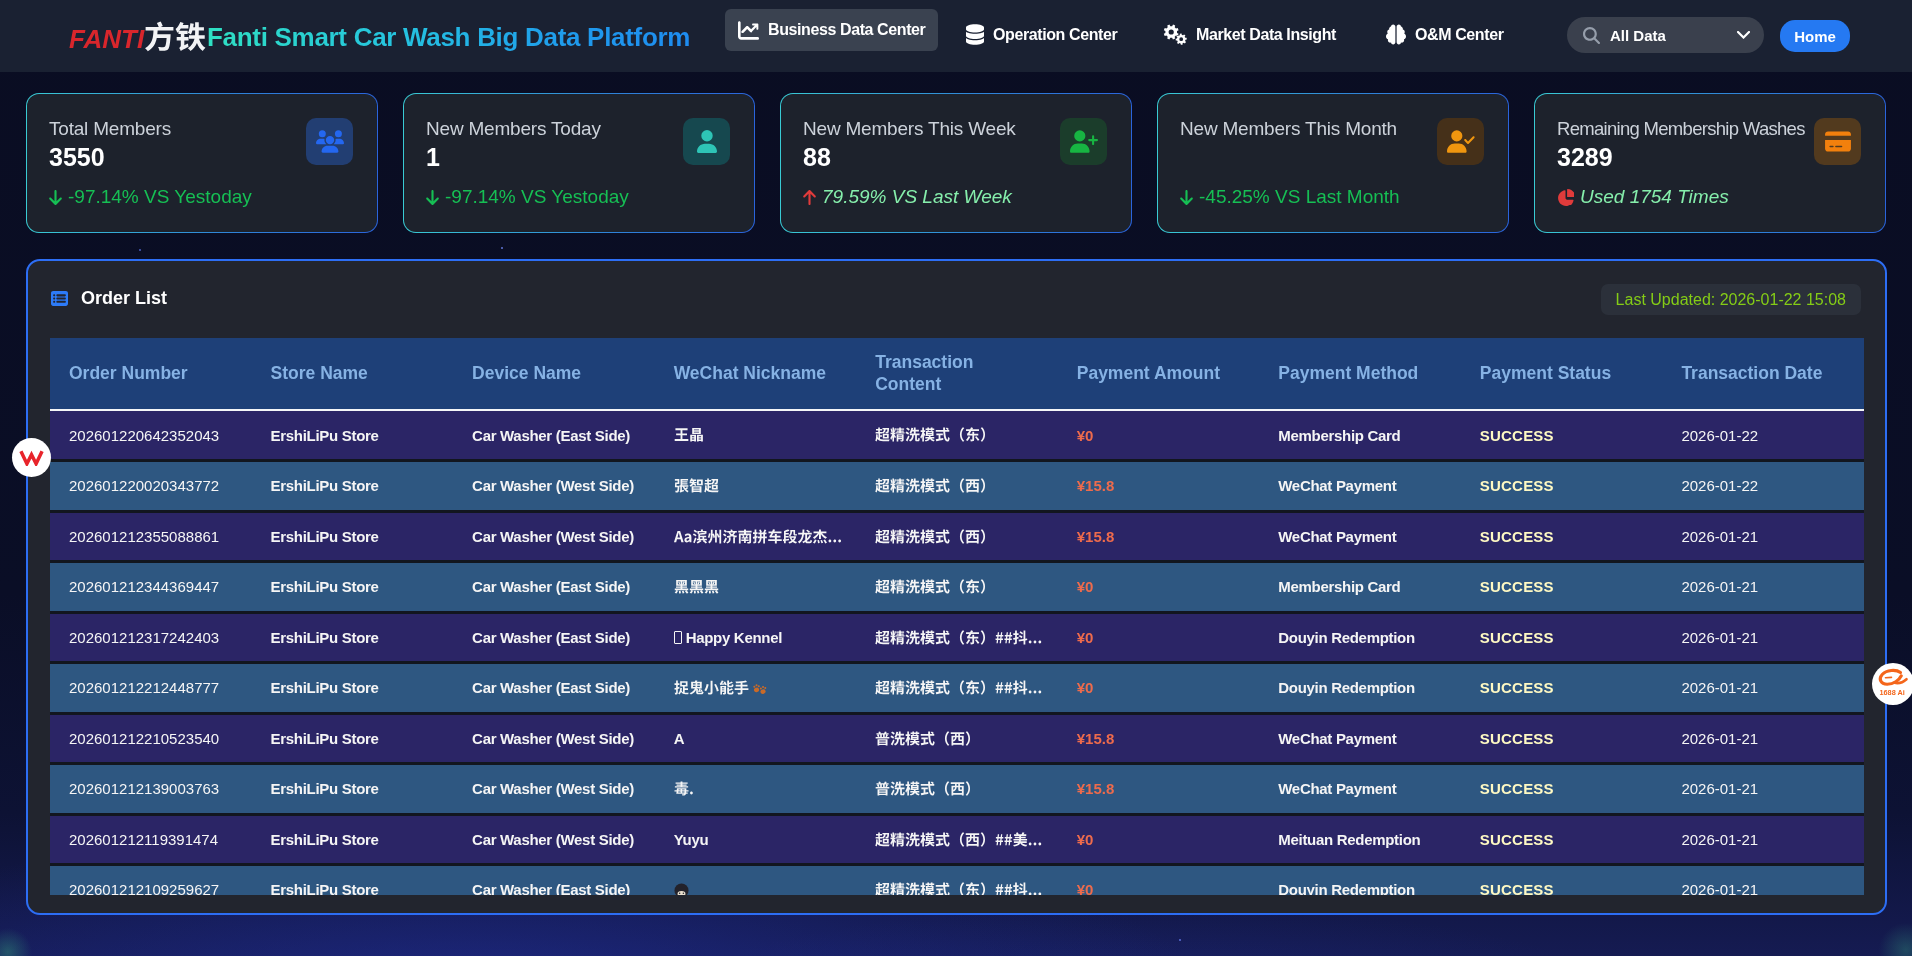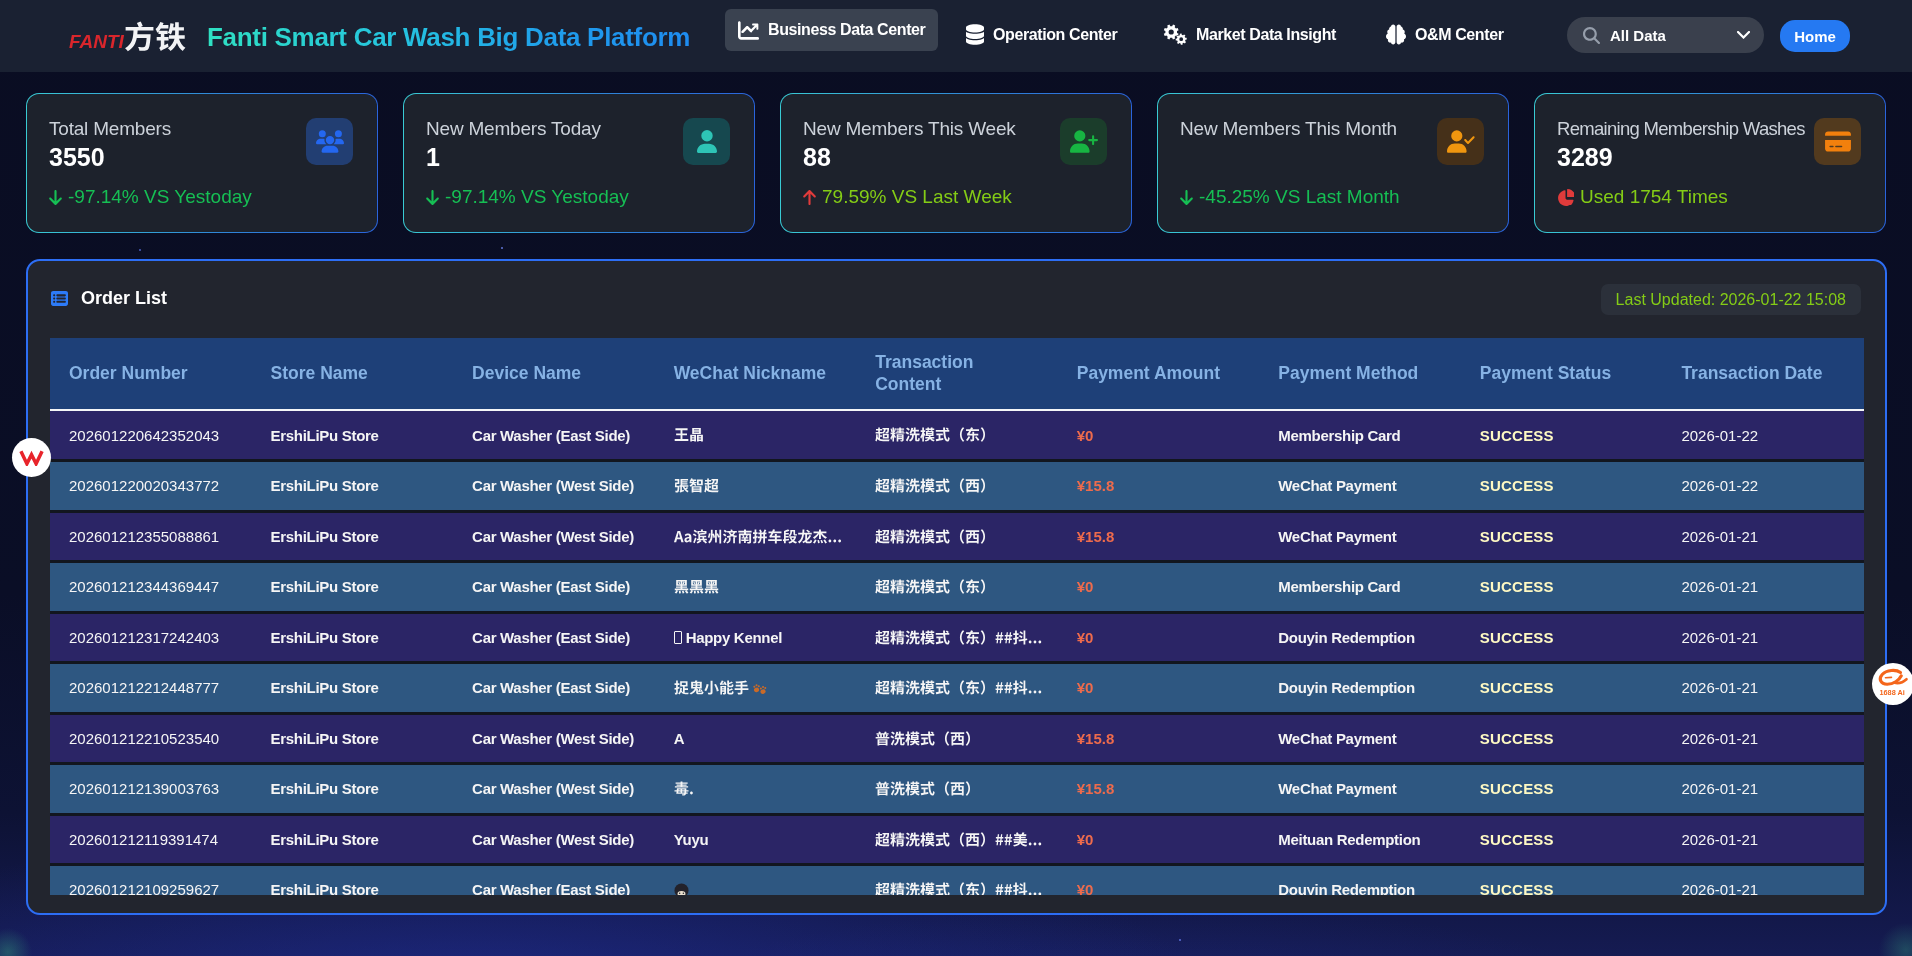--- a/index.html
+++ b/index.html
@@ -19,41 +19,41 @@
     radial-gradient(circle 1.5px at 972px 135px, #6f7fc0 60%, transparent 70%),
     radial-gradient(circle 2px at 502px 248px, #4a5aa8 60%, transparent 70%),
     radial-gradient(circle 1.5px at 1837px 506px, #5a6ab8 60%, transparent 70%),
     radial-gradient(circle 2px at 215px 430px, #3a4a98 60%, transparent 70%),
     radial-gradient(circle 2.5px at 774px 14px, #7a8ac8 60%, transparent 70%),
     radial-gradient(circle 2px at 1180px 940px, #4a5ab8 60%, transparent 70%),
     radial-gradient(circle 1.5px at 140px 250px, #3a4a98 60%, transparent 70%);
 }
 
 .topbar { position:absolute; left:0; top:0; width:1912px; height:72px; background:#1a2132; z-index:5; }
-.logo { position:absolute; left:69px; top:21px; font-size:19px; font-weight:700; font-style:italic; color:#d9262c; }
+.logo { position:absolute; left:69px; top:21px; font-size:26px; font-weight:700; font-style:italic; color:#d9262c; }
 .title { position:absolute; left:207px; top:22px; font-size:26px; letter-spacing:-0.3px; font-weight:700;
   background:linear-gradient(90deg,#2fe0c2 0%, #25c3e0 40%, #1f9bec 75%, #1e8cf0 100%);
   -webkit-background-clip:text; background-clip:text; color:transparent; }
 .nav-item { display:flex; align-items:center; gap:9px; font-size:16px; letter-spacing:-0.4px; font-weight:700; white-space:nowrap; color:#fff; }
 .nav-item svg { flex:0 0 auto; }
 .nav-active { background:#3a4250; border-radius:6px; padding:13px 13px; }
 .searchbox { position:absolute; left:1567px; top:17px; width:197px; height:36px; background:#3a404d; border-radius:18px;
   display:flex; align-items:center; color:#fff; font-size:15px; font-weight:700; }
 .searchbox .chev { margin-left:auto; margin-right:14px; }
 .homebtn { position:absolute; left:1780px; top:20px; width:70px; height:32px; background:#2579f2; border-radius:15px;
   color:#fff; font-size:15px; font-weight:700; display:flex; align-items:center; justify-content:center; }
 
 .cards { position:absolute; left:26px; top:93px; width:1860px; display:flex; gap:25px; z-index:2; }
 .card-b { border-radius:13px; padding:1px; background:linear-gradient(90deg,#39cbd4 0%, #2f86d8 55%, #2a64dc 100%); flex:0 0 352px; height:140px; }
 .card { width:100%; height:100%; border-radius:12px; background:#1d222c; position:relative; padding:24px 22px; }
 .card .t { font-size:19px; letter-spacing:-0.2px; color:#ccd2da; white-space:nowrap; }
 .card-b:last-child .t { font-size:18.5px; letter-spacing:-0.7px; }
 .card .n { font-size:25px; font-weight:700; color:#fff; margin-top:3px; }
 .card .c { position:absolute; left:22px; top:92px; font-size:19px; display:flex; align-items:center; gap:6px; }
-.card .c.up { color:#84cc16; }
+.card .c.up { color:#86efac;font-style:italic; }
 .card .c.down { color:#16bf54; }
 .icon-sq { position:absolute; right:24px; top:24px; width:47px; height:47px; border-radius:10px; display:flex; align-items:center; justify-content:center; }
 
 .panel { position:absolute; left:26px; top:259px; width:1861px; height:656px; background:#22252e;
   border:2px solid #2d6ef5; border-radius:14px; z-index:3; }
 .panel-h { position:absolute; left:22px; top:27px; display:flex; align-items:center; gap:12px; color:#fff; font-size:18px; font-weight:700; }
 .updated { position:absolute; right:24px; top:23px; background:#2b303a; border-radius:7px; padding:0 15px; height:31px;
   display:flex; align-items:center; color:#84cc16; font-size:16px; }
 .twrap { position:absolute; left:22px; top:77px; width:1814px; height:557px; overflow:hidden; }
 table { border-collapse:collapse; table-layout:fixed; width:1814px; }

